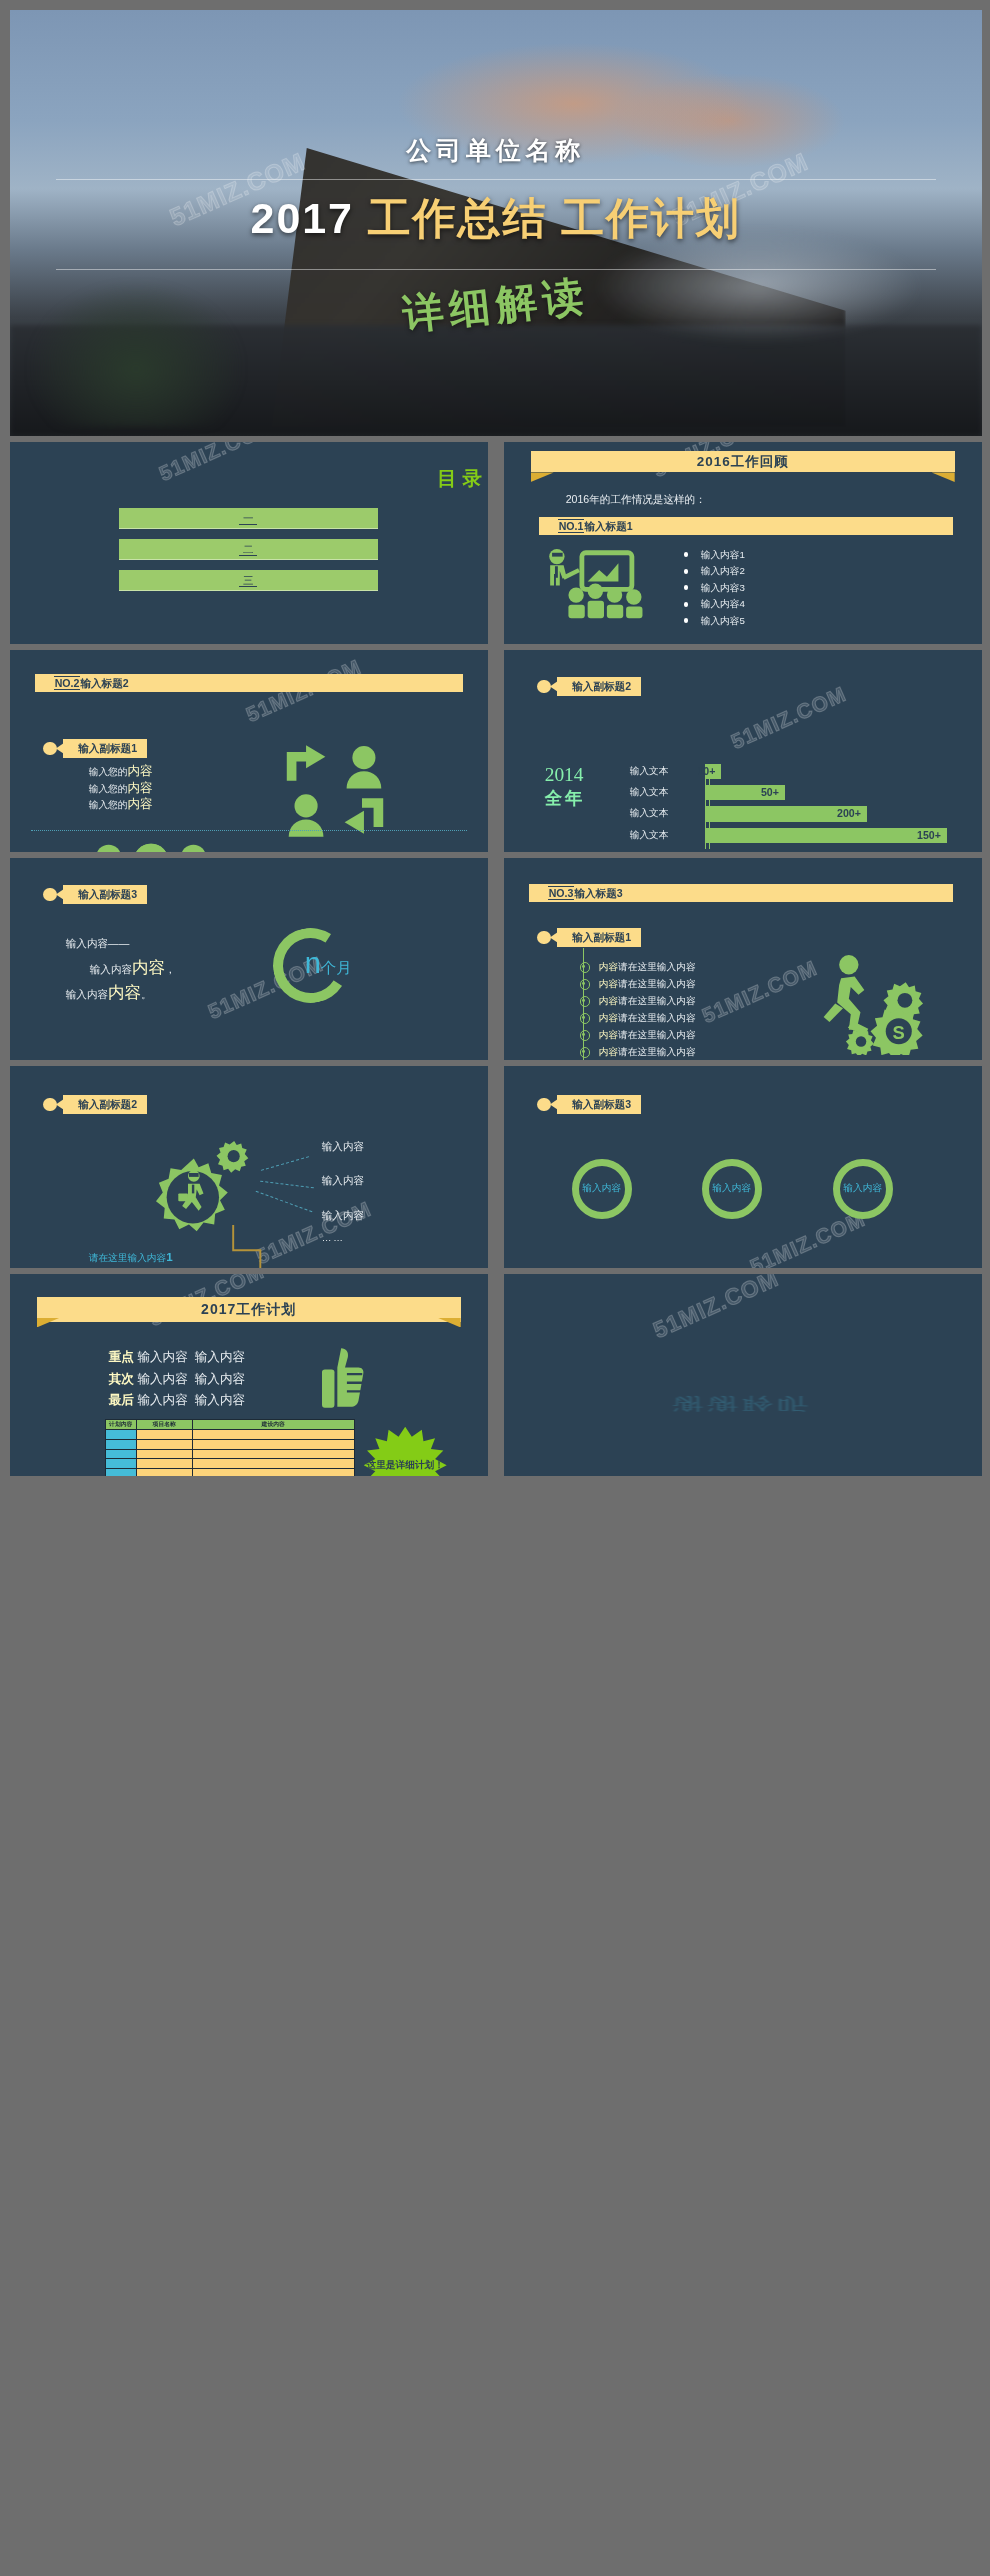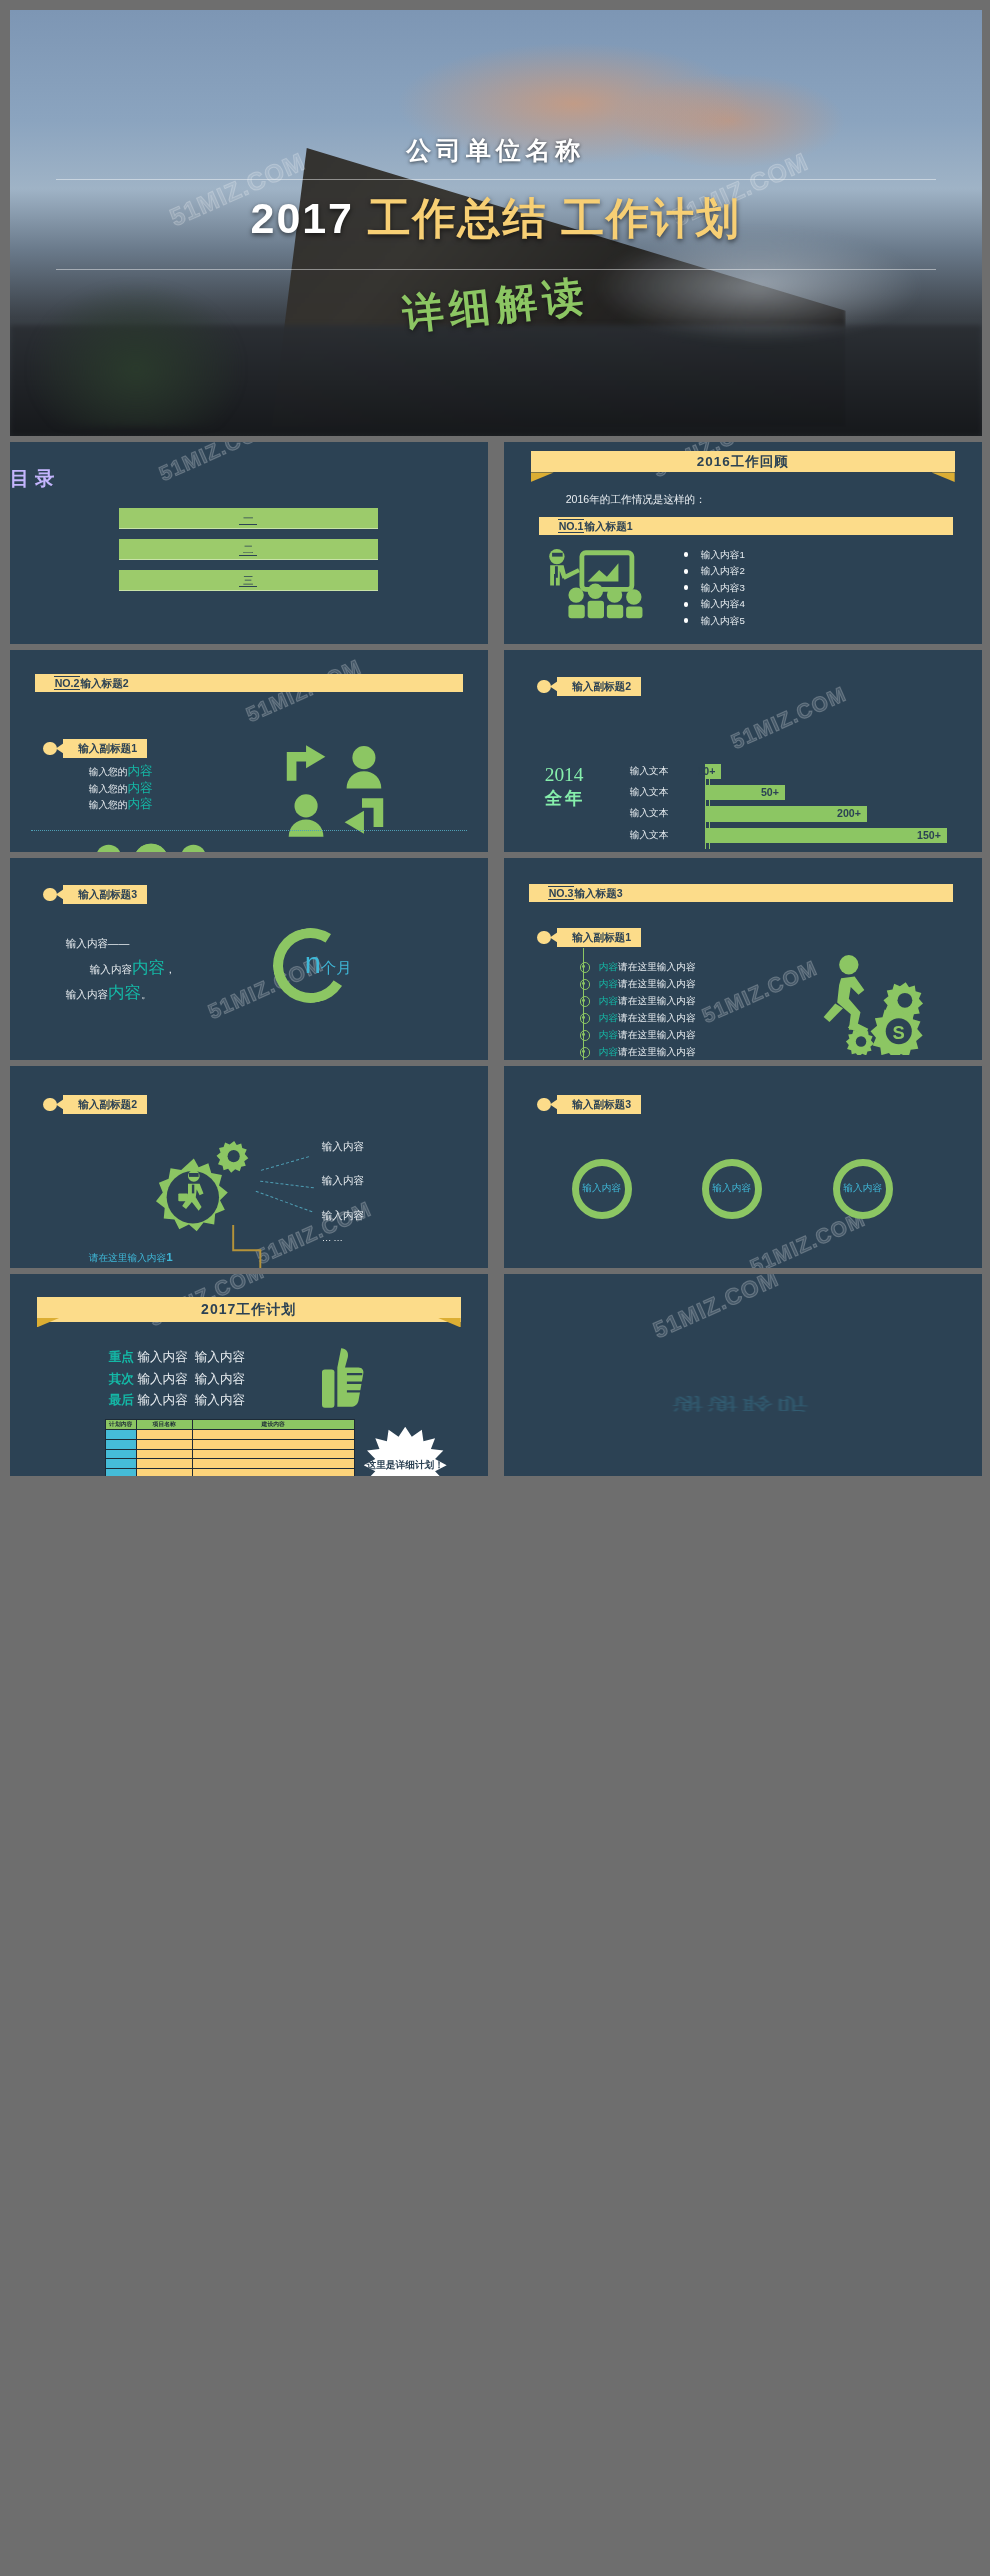--- a/index.html
+++ b/index.html
@@ -101,21 +101,21 @@
   .subtab .dot{
     position:absolute; left:-19.4px; top:2.9px; width:13.5px; height:13.5px;
     border-radius:50%; background:#fcdc8a;
   }
   .subtab .tri{
     position:absolute; left:-6.8px; top:3.9px; width:8.7px; height:11.6px;
     background:#fcdc8a; clip-path:polygon(0 50%,100% 0,100% 100%);
   }
 
   .txt{ position:absolute; color:#e8edf1; font-size:9.7px; }
-  .cy{ color:#14b8a6; }
+  .cy{ color:#fef9c3; }
 
   .bullets{ position:absolute; }
   .bullets li{ list-style:none; color:#e8edf1; font-size:9.7px; line-height:16.5px; position:relative; padding-left:21px; }
   .bullets li::before{
     content:""; position:absolute; left:3.9px; top:5.8px; width:4.8px; height:4.8px;
     border-radius:50%; background:#ffffff;
   }
   .ring-list{ position:absolute; }
   .ring-list li{
     list-style:none; font-size:9.7px; line-height:17px; position:relative; padding-left:21px; color:#e8edf1;
@@ -167,41 +167,41 @@
   
   .dashline{ position:absolute; border-top:1px dashed #4f9fb5; }
 
   
   table.plan{ position:absolute; border-collapse:collapse; }
   table.plan th{ background:#8cc663; color:#1d2b36; font-size:5.8px; font-weight:bold; border:1px solid #1d2b36; height:10.6px; }
   table.plan td{ background:#fcd37a; border:1px solid #1d2b36; height:9.7px; }
   table.plan td.first{ background:#45bcd8; }
 
   .starburst{
-    position:absolute; width:83px; height:77px; background:#ffffff;
+    position:absolute; width:83px; height:77px; background:#84cc16;
     clip-path:polygon(50% 0%,58% 13%,70% 4%,72% 19%,86% 15%,81% 29%,96% 31%,86% 42%,100% 50%,86% 58%,96% 69%,81% 71%,86% 85%,72% 81%,70% 96%,58% 87%,50% 100%,42% 87%,30% 96%,28% 81%,14% 85%,19% 71%,4% 69%,14% 58%,0% 50%,14% 42%,4% 31%,19% 29%,14% 15%,28% 19%,30% 4%,42% 13%);
     display:flex; align-items:center; justify-content:center; text-align:center;
   }
   .starburst span{ color:#2c4254; font-size:9.7px; font-weight:bold; line-height:13.5px; }
 
   .thanks{
     position:absolute; left:0; right:0; top:75px; text-align:center;
     color:#49c6e8; font-size:31px; letter-spacing:3.9px;
     text-shadow:0 0 9.7px rgba(73,198,232,.5);
   }
   .thanks-ref{
     position:absolute; left:0; right:0; top:108px; text-align:center;
     color:#49c6e8; font-size:31px; letter-spacing:3.9px;
     transform:scaleY(-0.55); opacity:.22; filter:blur(1px);
   }
 
   
   .toc-title{
-    position:absolute; left:0; right:0; top:23px; text-align:left;
-    color:#c4b5fd; font-size:19.4px; font-weight:bold; letter-spacing:5.8px;
+    position:absolute; left:0; right:0; top:23px; text-align:right;
+    color:#84cc16; font-size:19.4px; font-weight:bold; letter-spacing:5.8px;
     font-family:"Liberation Serif", serif;
   }
   .toc-bar{
     position:absolute; left:109px; width:259px; height:21px;
     background:#9ccb6b; border-bottom:1.9px solid #c8e2a8;
     color:#2c4254; font-size:10.6px; text-align:center; line-height:21px;
   }
   .toc-bar span{ border-bottom:1.5px solid #2c4254; padding:0 3.9px; }
 
   

